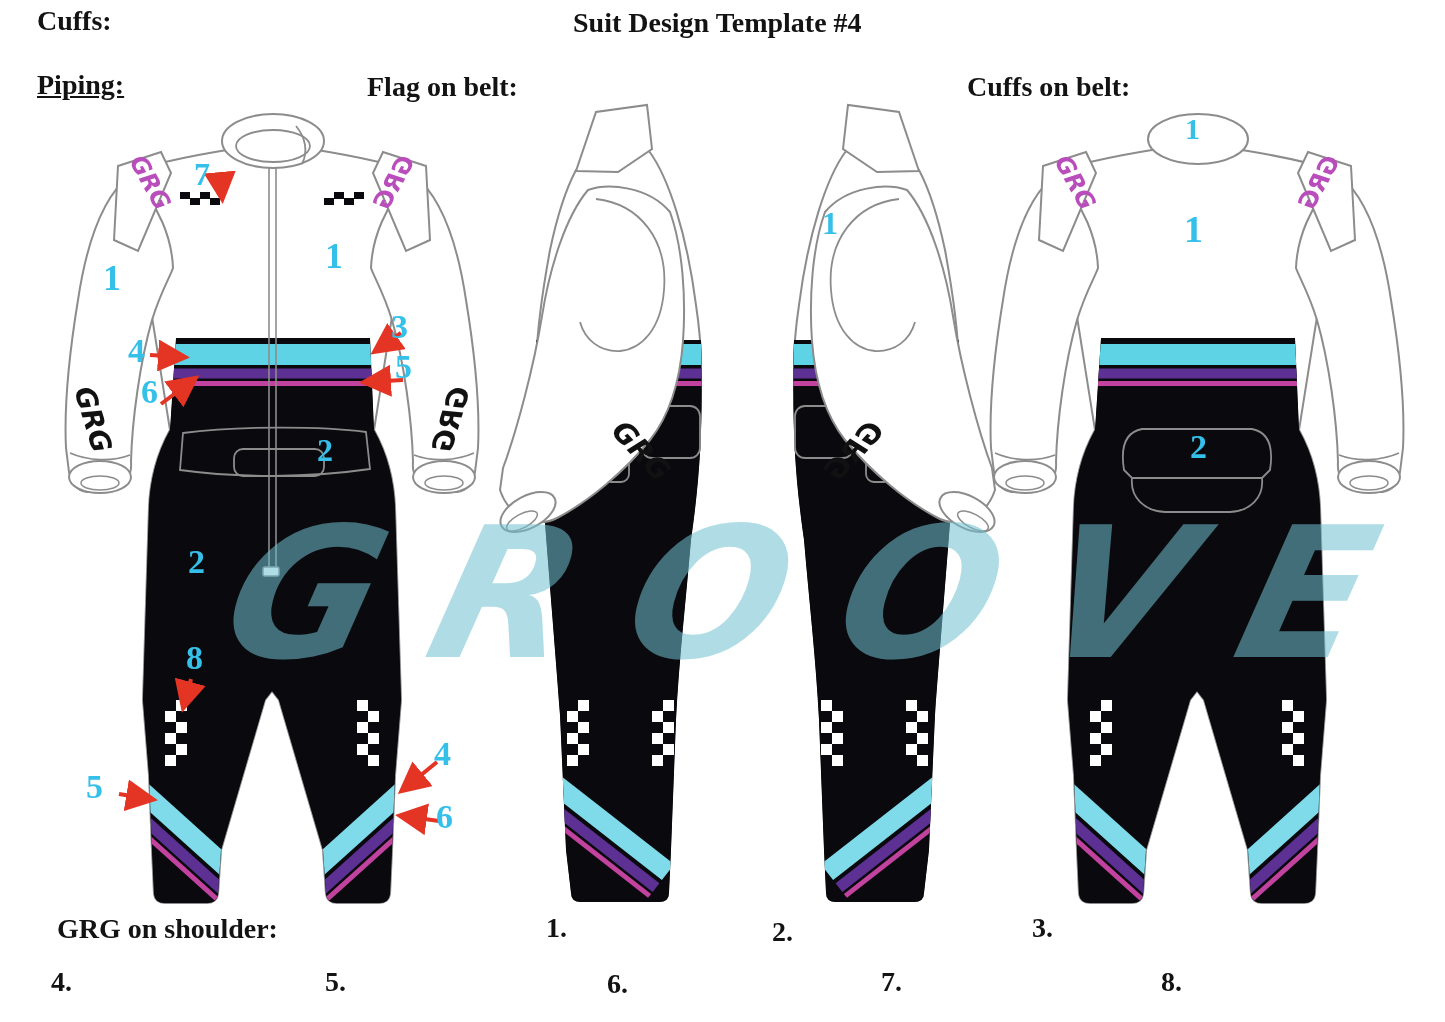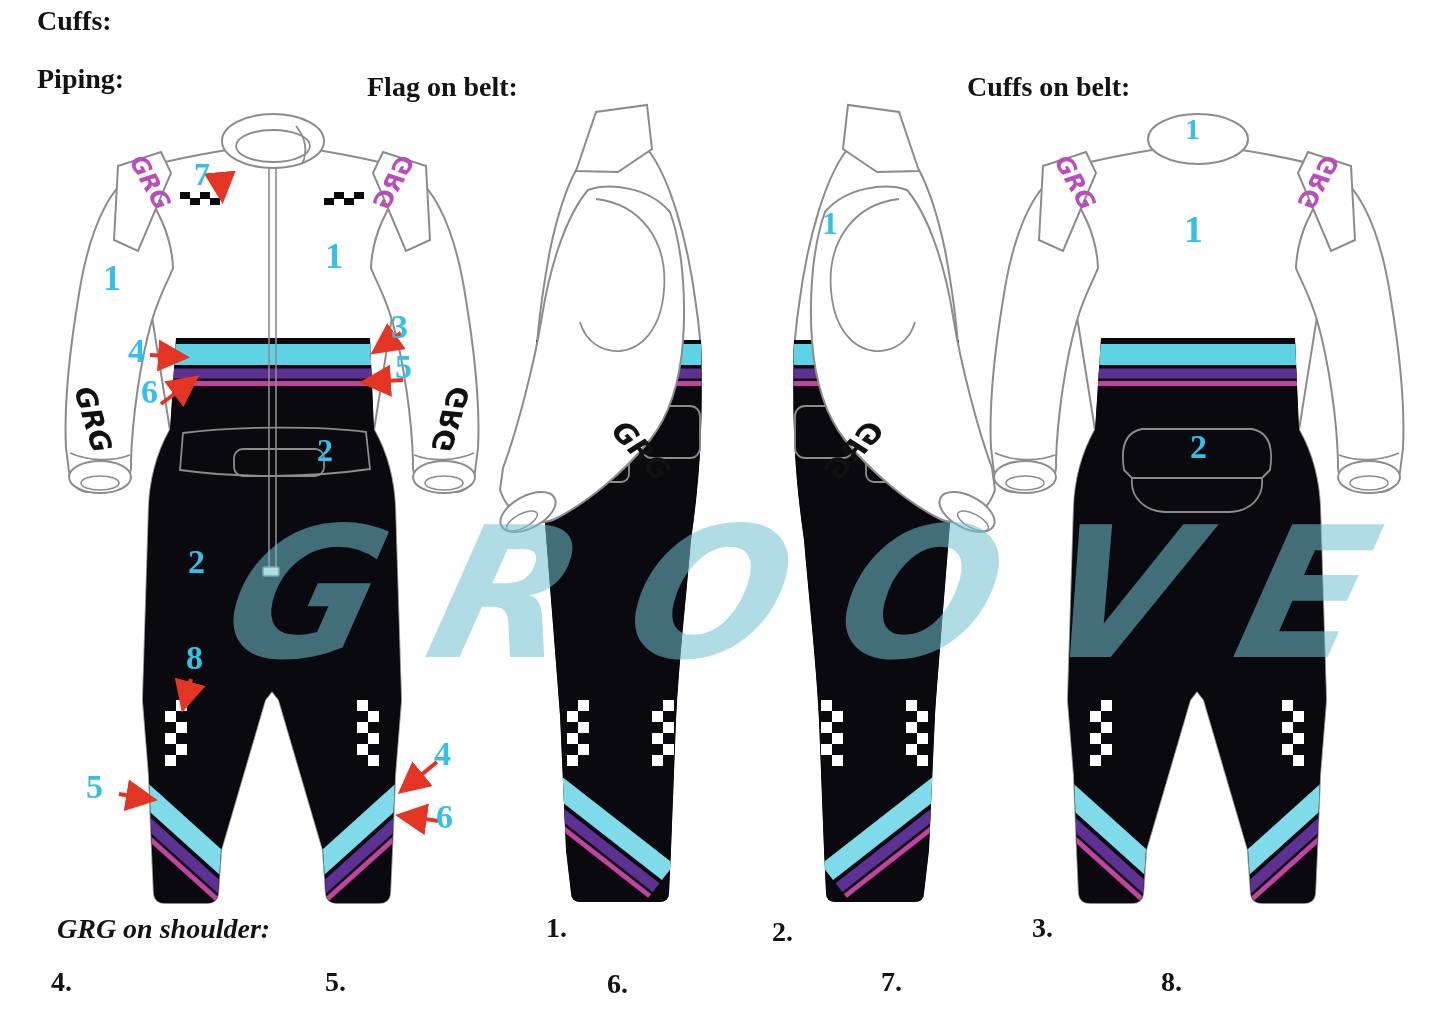--- a/index.html
+++ b/index.html
@@ -171,25 +171,26 @@
       <path d="M150,355 L182,357" marker-end="url(#ah)"></path>
       <path d="M403,380 L367,382" marker-end="url(#ah)"></path>
       <path d="M161,404 L193,380" marker-end="url(#ah)"></path>
       <path d="M191,679 L184,705" marker-end="url(#ah)"></path>
       <path d="M119,794 L150,799" marker-end="url(#ah)"></path>
       <path d="M437,762 L404,789" marker-end="url(#ah)"></path>
       <path d="M439,821 L403,816" marker-end="url(#ah)"></path>
     </g>
   </svg>
 
+  <div class="lbl" style="left:573px;top:8px;">Suit Design Template #4</div>
   <div class="lbl" style="left:37px;top:6px;">Cuffs:</div>
-  <div class="lbl" style="left:37px;top:64px;">Piping:</div>
+  <div class="lbl" style="left:37px;top:70px;text-decoration:underline;">Piping:</div>
   <div class="lbl" style="left:367px;top:72px;">Flag on belt:</div>
   <div class="lbl" style="left:967px;top:72px;">Cuffs on belt:</div>
-  <div class="lbl" style="left:57px;top:914px;font-style:italic;">GRG on shoulder:</div>
+  <div class="lbl" style="left:57px;top:914px;">GRG on shoulder:</div>
 
   <div class="num" style="left:546px;top:914px;">1.</div>
   <div class="num" style="left:772px;top:918px;">2.</div>
   <div class="num" style="left:1032px;top:914px;">3.</div>
   <div class="num" style="left:51px;top:968px;">4.</div>
   <div class="num" style="left:325px;top:968px;">5.</div>
   <div class="num" style="left:607px;top:970px;">6.</div>
   <div class="num" style="left:881px;top:968px;">7.</div>
   <div class="num" style="left:1161px;top:968px;">8.</div>
 

